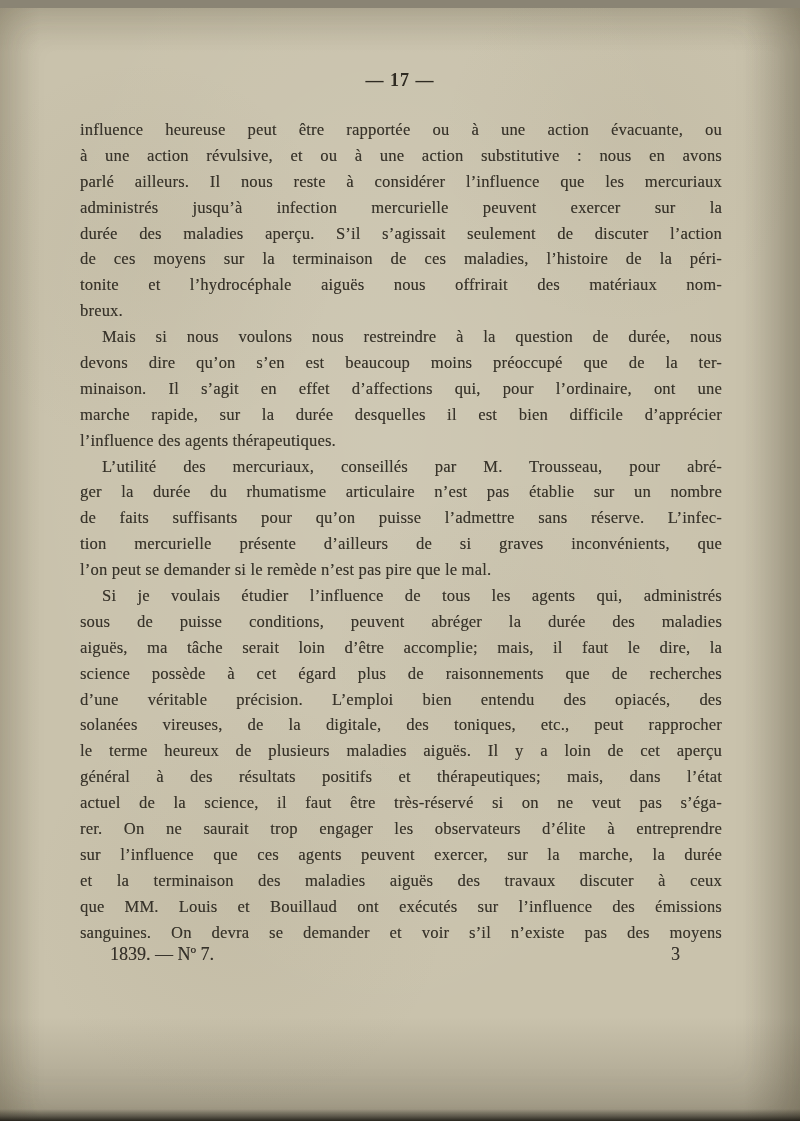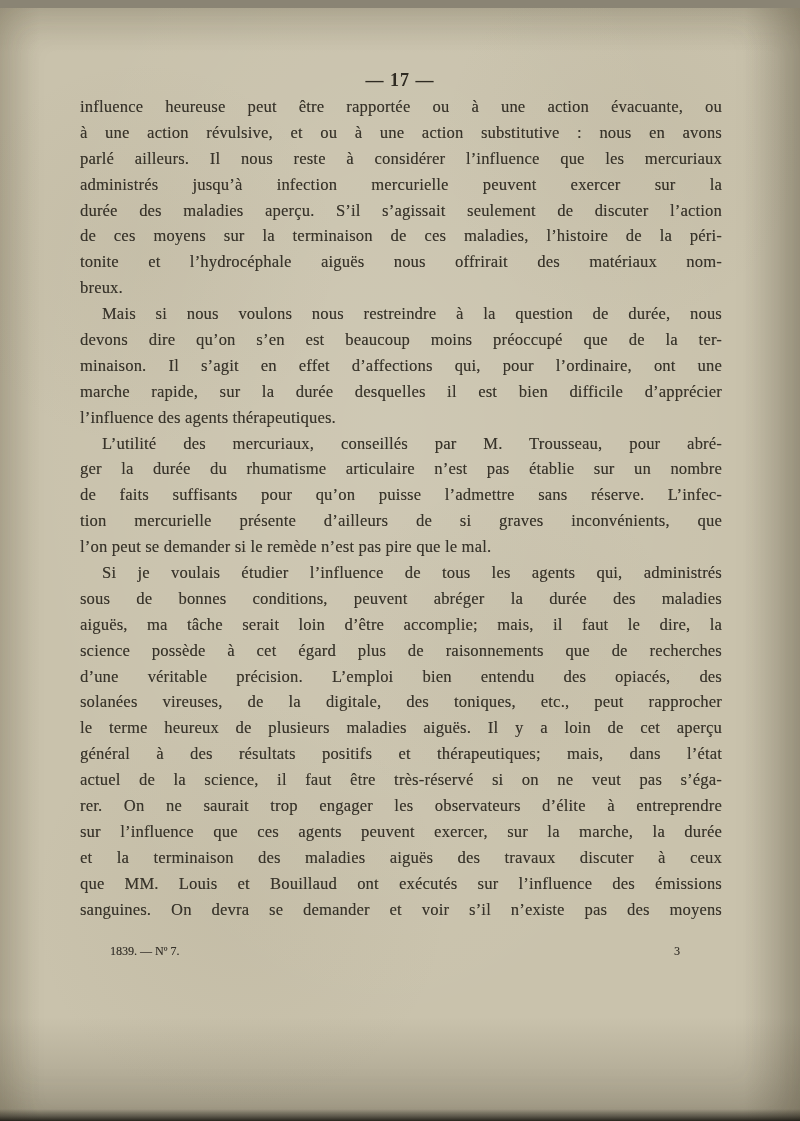--- a/index.html
+++ b/index.html
@@ -43,21 +43,21 @@
     width: 100%;
     text-align: center;
     font-size: 18px;
     font-weight: bold;
     letter-spacing: 1px;
     color: #2f2b22;
   }
   .text-block {
     position: absolute;
     left: 80px;
-    top: 86px;
+    top: 109px;
     width: 642px;
     font-size: 16.5px;
     letter-spacing: 0.2px;
     text-shadow: 0.2px 0.2px 0 rgba(50,45,35,0.45);
   }
   .line {
     height: 25.9px;
     line-height: 25.9px;
     overflow: hidden;
     text-align: justify;
@@ -72,21 +72,21 @@
   .line.indent {
     text-indent: 22px;
   }
   .footer {
     position: absolute;
     top: 936px;
     left: 80px;
     width: 642px;
     display: flex;
     justify-content: space-between;
-    font-size: 12px;
+    font-size: 18px;
     color: #35312a;
     text-shadow: 0.2px 0.2px 0 rgba(50,45,35,0.45);
   }
   .footer .imprint { padding-left: 30px; }
   .footer .signature { padding-right: 42px; }
   .bottom-edge {
     position: absolute;
     left: 0;
     right: 0;
     bottom: 0;
@@ -120,21 +120,21 @@
       </div>
       <div class="paragraph">
         <div class="line indent justified">L’utilité des mercuriaux, conseillés par M. Trousseau, pour abré-</div>
         <div class="line justified">ger la durée du rhumatisme articulaire n’est pas établie sur un nombre</div>
         <div class="line justified">de faits suffisants pour qu’on puisse l’admettre sans réserve. L’infec-</div>
         <div class="line justified">tion mercurielle présente d’ailleurs de si graves inconvénients, que</div>
         <div class="line">l’on peut se demander si le remède n’est pas pire que le mal.</div>
       </div>
       <div class="paragraph">
         <div class="line indent justified">Si je voulais étudier l’influence de tous les agents qui, administrés</div>
-        <div class="line justified">sous de bonnes conditions, peuvent abréger la durée des maladies</div>
+        <div class="line justified">sous de puisse conditions, peuvent abréger la durée des maladies</div>
         <div class="line justified">aiguës, ma tâche serait loin d’être accomplie; mais, il faut le dire, la</div>
         <div class="line justified">science possède à cet égard plus de raisonnements que de recherches</div>
         <div class="line justified">d’une véritable précision. L’emploi bien entendu des opiacés, des</div>
         <div class="line justified">solanées vireuses, de la digitale, des toniques, etc., peut rapprocher</div>
         <div class="line justified">le terme heureux de plusieurs maladies aiguës. Il y a loin de cet aperçu</div>
         <div class="line justified">général à des résultats positifs et thérapeutiques; mais, dans l’état</div>
         <div class="line justified">actuel de la science, il faut être très-réservé si on ne veut pas s’éga-</div>
         <div class="line justified">rer. On ne saurait trop engager les observateurs d’élite à entreprendre</div>
         <div class="line justified">sur l’influence que ces agents peuvent exercer, sur la marche, la durée</div>
         <div class="line justified">et la terminaison des maladies aiguës des travaux discuter à ceux</div>

